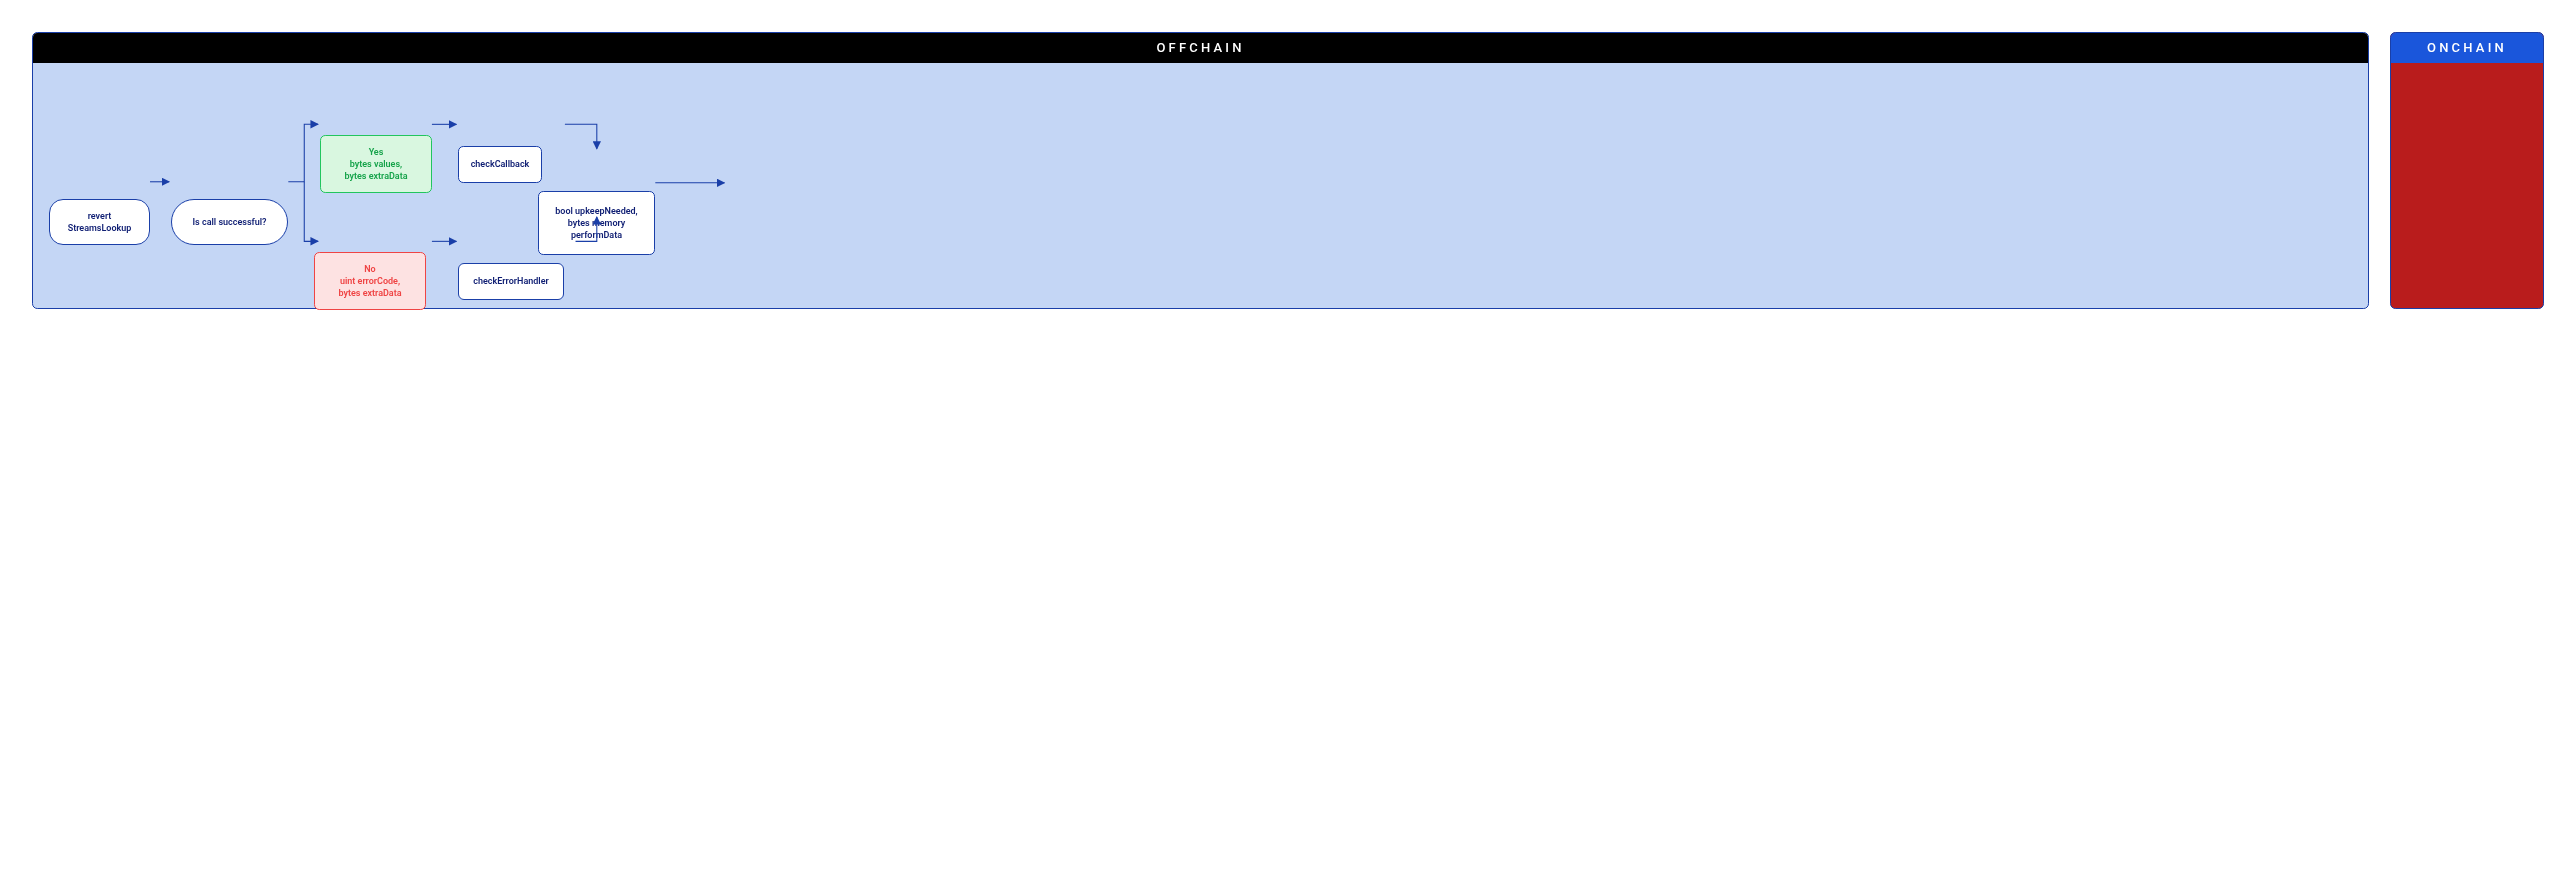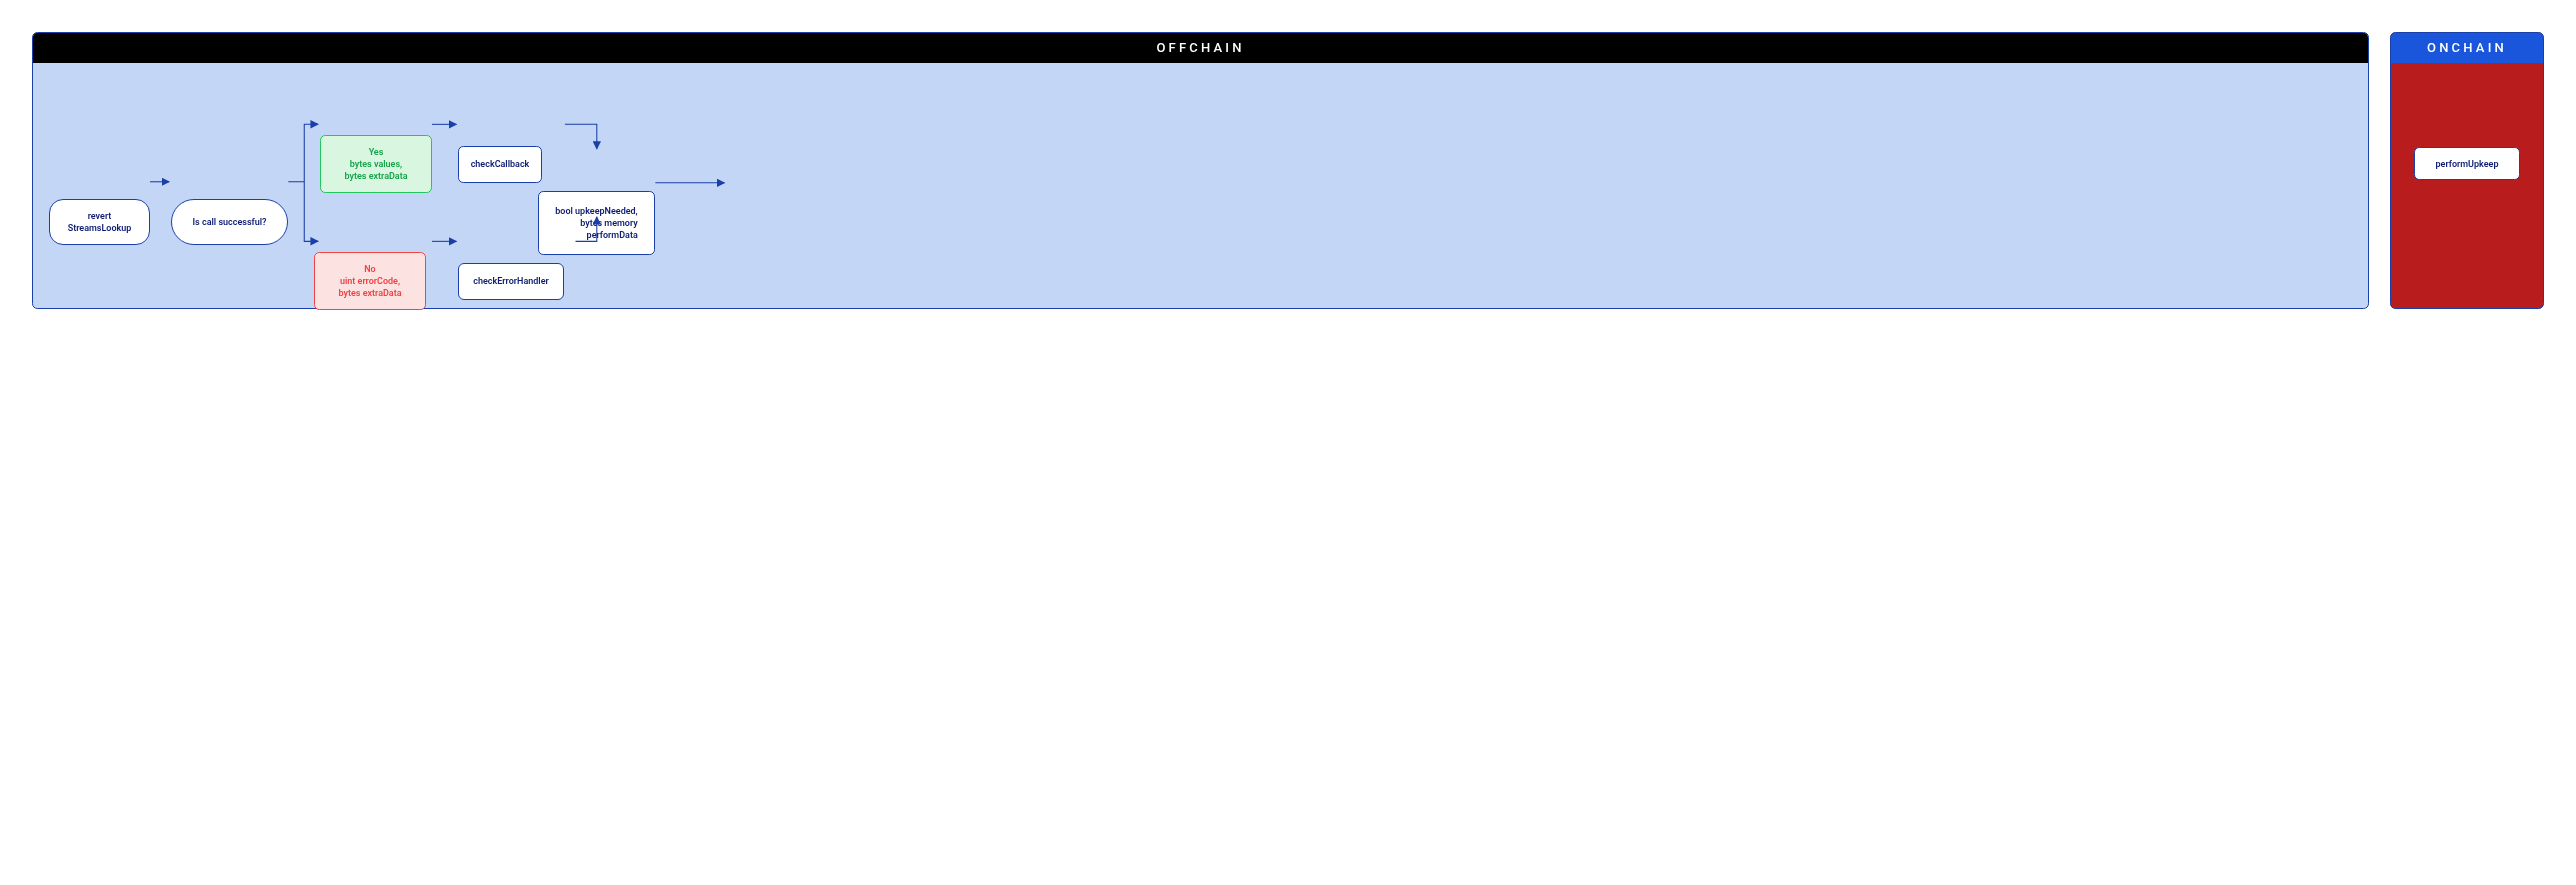--- a/index.html
+++ b/index.html
@@ -92,21 +92,21 @@
     margin-top: -43px;
   }
 
   
   #n-revert { left: 16px; top: 96px; width: 101px; height: 46px; border-radius: 14px; }
   #n-iscall { left: 138px; top: 96px; width: 117px; height: 46px; }
   #n-yes { left: 287px; top: 32px; width: 112px; height: 58px; }
   #n-no { left: 281px; top: 149px; width: 112px; height: 58px; }
   #n-checkcb { left: 425px; top: 43px; width: 84px; height: 37px; }
   #n-checkerr { left: 425px; top: 160px; width: 106px; height: 37px; border-radius: 6px; }
-  #n-result { left: 505px; top: 88px; width: 117px; height: 64px; text-align: right; }
+  #n-result { left: 505px; top: 88px; width: 117px; height: 64px; }
 
   svg.arrows {
     position: absolute;
     top: 0; left: 0;
     width: 100%; height: 100%;
     pointer-events: none;
     overflow: visible;
   }
 </style>
 </head>
@@ -154,19 +154,16 @@
         <path d="M 1020 335 H 1060 V 289" fill="none" stroke="#1a3fa8" stroke-width="2" marker-end="url(#ah)"></path>
 
         <line x1="1170" y1="225" x2="1300" y2="225" stroke="#1a3fa8" stroke-width="2" marker-end="url(#ah)"></line>
       </svg>
 
     </div>
   </div>
 
   <div class="panel panel-onchain">
     <div class="panel-header">ONCHAIN</div>
-    <div class="panel-body">
-      <div class="node node-onchain">performUpkeep</div>
-    </div>
   </div>
 
 </div>
 
 
 </body></html>

